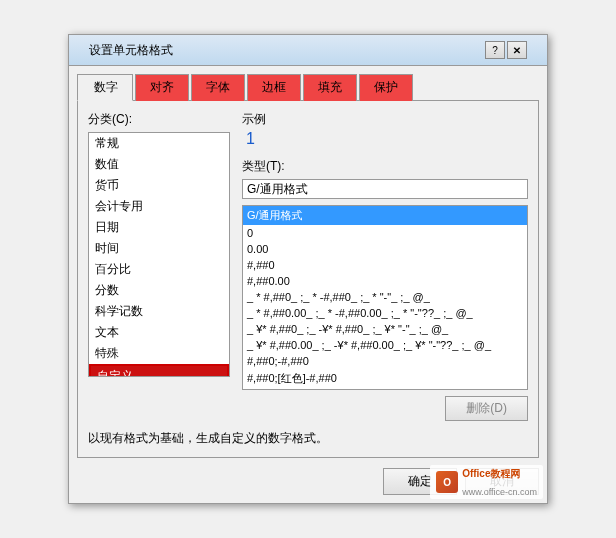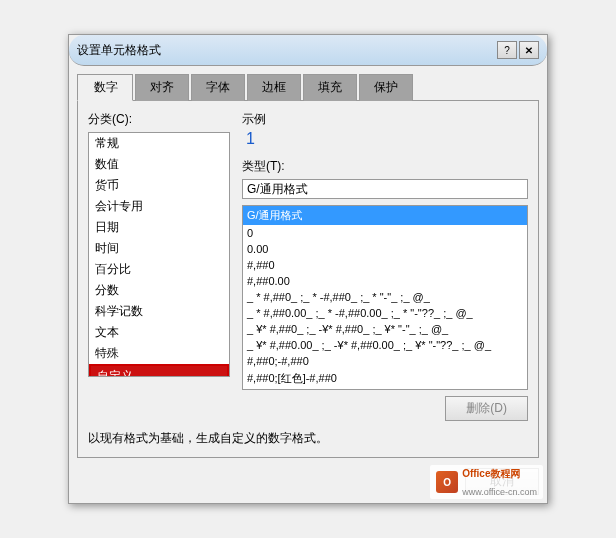--- a/index.html
+++ b/index.html
@@ -15,26 +15,25 @@
     }
     .dialog {
       width: 480px;
       background: #f0f0f0;
       border: 1px solid #999;
       box-shadow: 2px 2px 8px rgba(0,0,0,0.4);
       position: relative;
     }
     .title-bar {
       background: linear-gradient(to bottom, #dce8f5, #c0d9ef);
-      padding: 6px 8px;
+      padding: 6px 20px;
       display: flex;
       align-items: center;
       justify-content: space-between;
       border-bottom: 1px solid #999;
-      border-radius: 15px;
     }
     .title-bar-text {
       font-size: 12px;
       color: #000;
     }
     .title-bar-controls {
       display: flex;
       gap: 2px;
     }
     .title-bar-btn {
@@ -59,21 +58,21 @@
     .tabs {
       display: flex;
       gap: 0;
       margin-bottom: -1px;
       position: relative;
       z-index: 1;
     }
     .tab {
       padding: 4px 14px;
       border: 1px solid #999;
-      background: #a3a3a3;
+      background: #ef4444;
       cursor: pointer;
       font-size: 12px;
       border-bottom: none;
       margin-right: 2px;
       position: relative;
       bottom: 0;
     }
     .tab.active {
       background: #f0f0f0;
       border-bottom: 1px solid #f0f0f0;
@@ -323,20 +322,21 @@
             <button class="delete-btn">删除(D)</button>
           </div>
         </div>
 
       </div>
 
       <div class="bottom-note">以现有格式为基础，生成自定义的数字格式。</div>
     </div>
 
     <div class="ok-cancel-row">
+      <button class="ok-btn">确定</button>
       <button class="cancel-btn">取消</button>
     </div>
   </div>
 
   <div class="logo-area">
     <div class="logo-icon">
       <span>O</span>
     </div>
     <div>
       <div class="logo-text">Office教程网</div>

